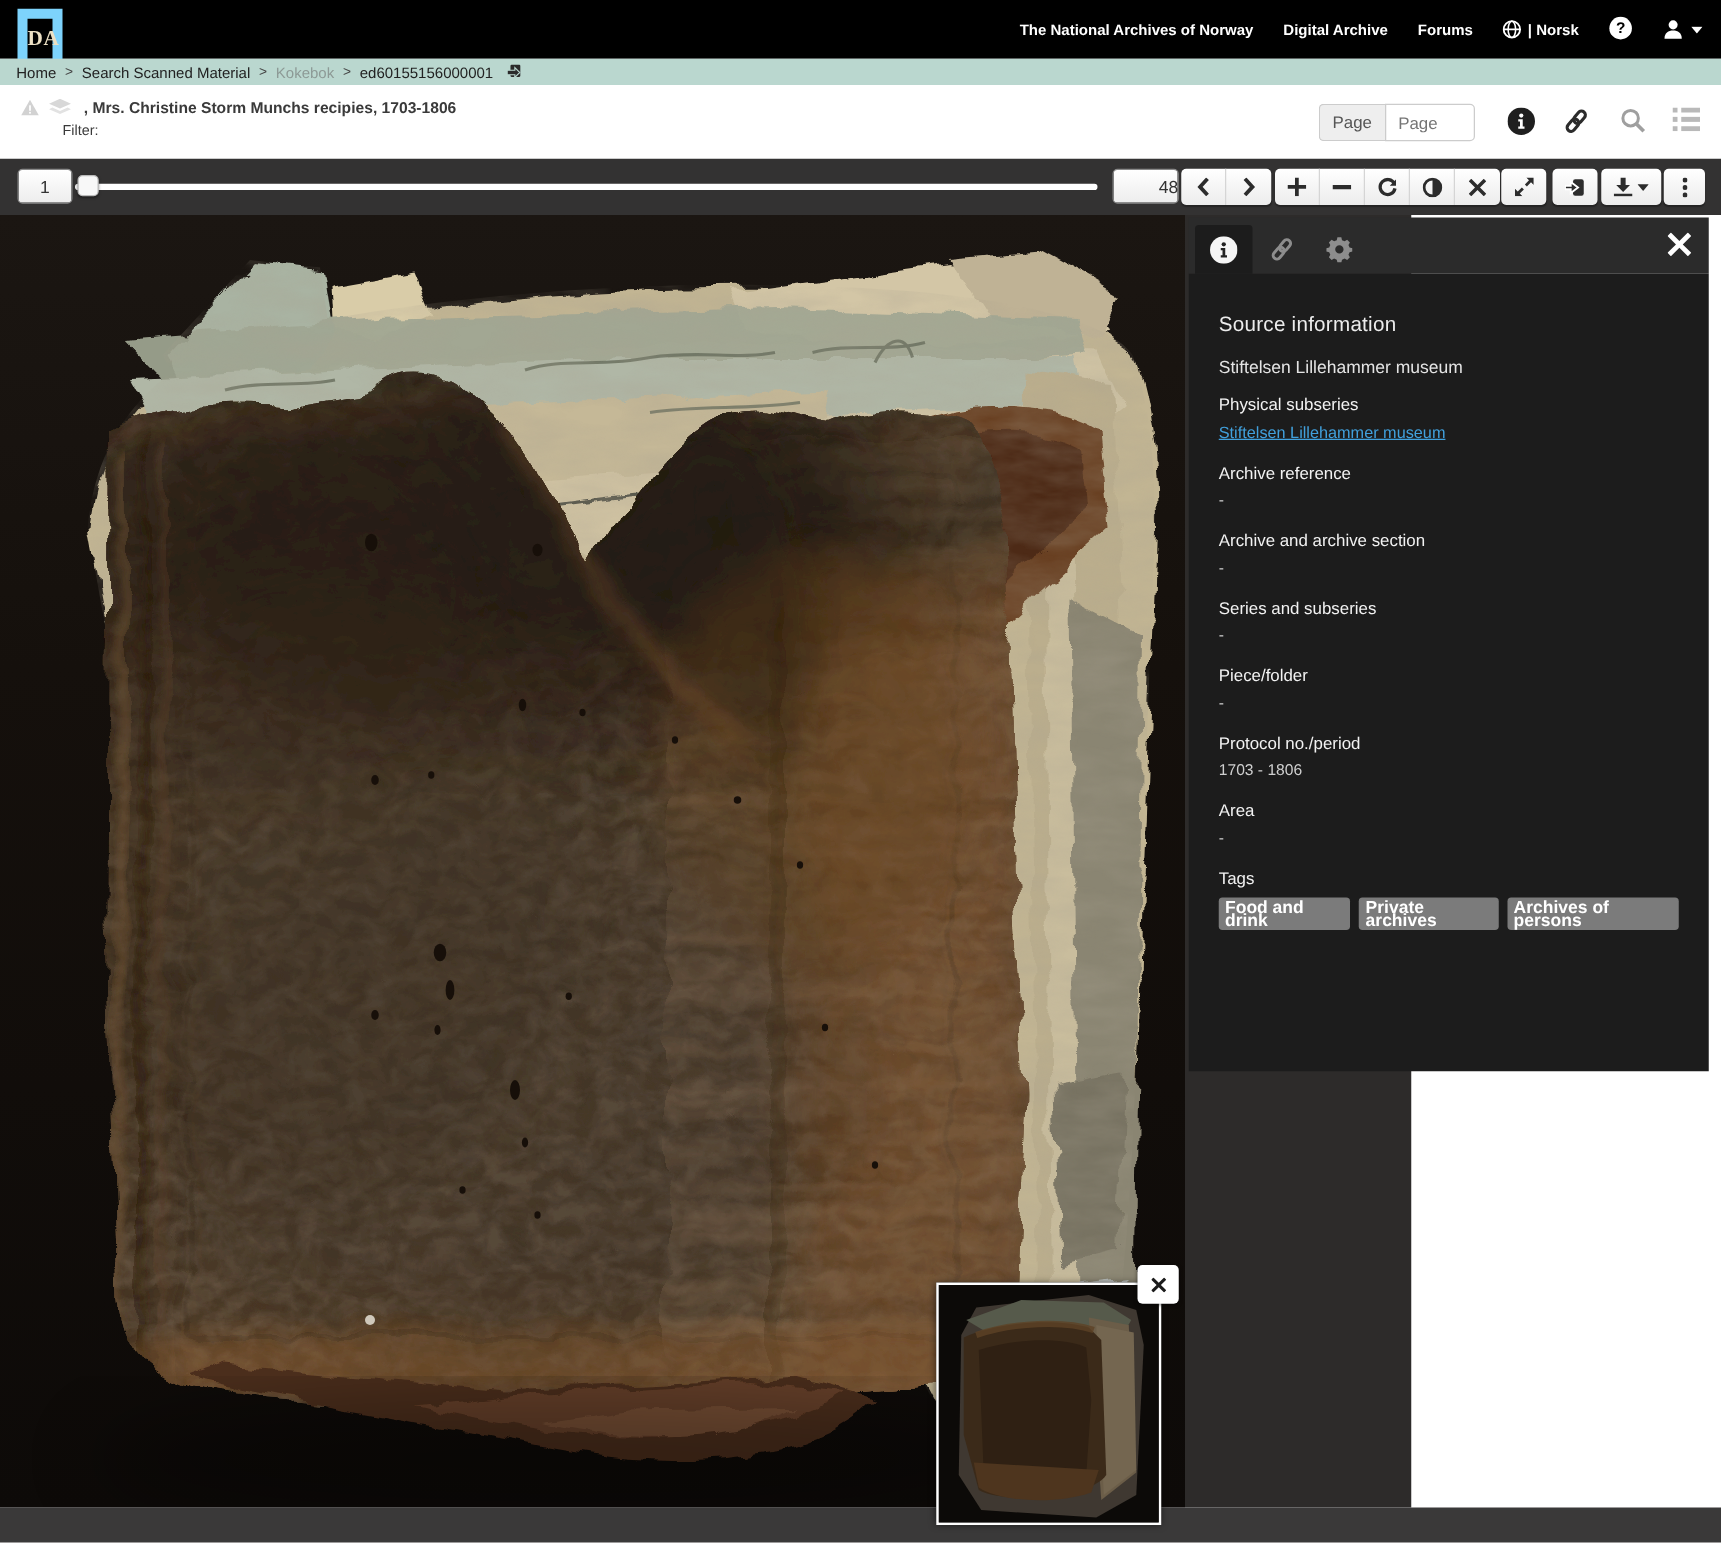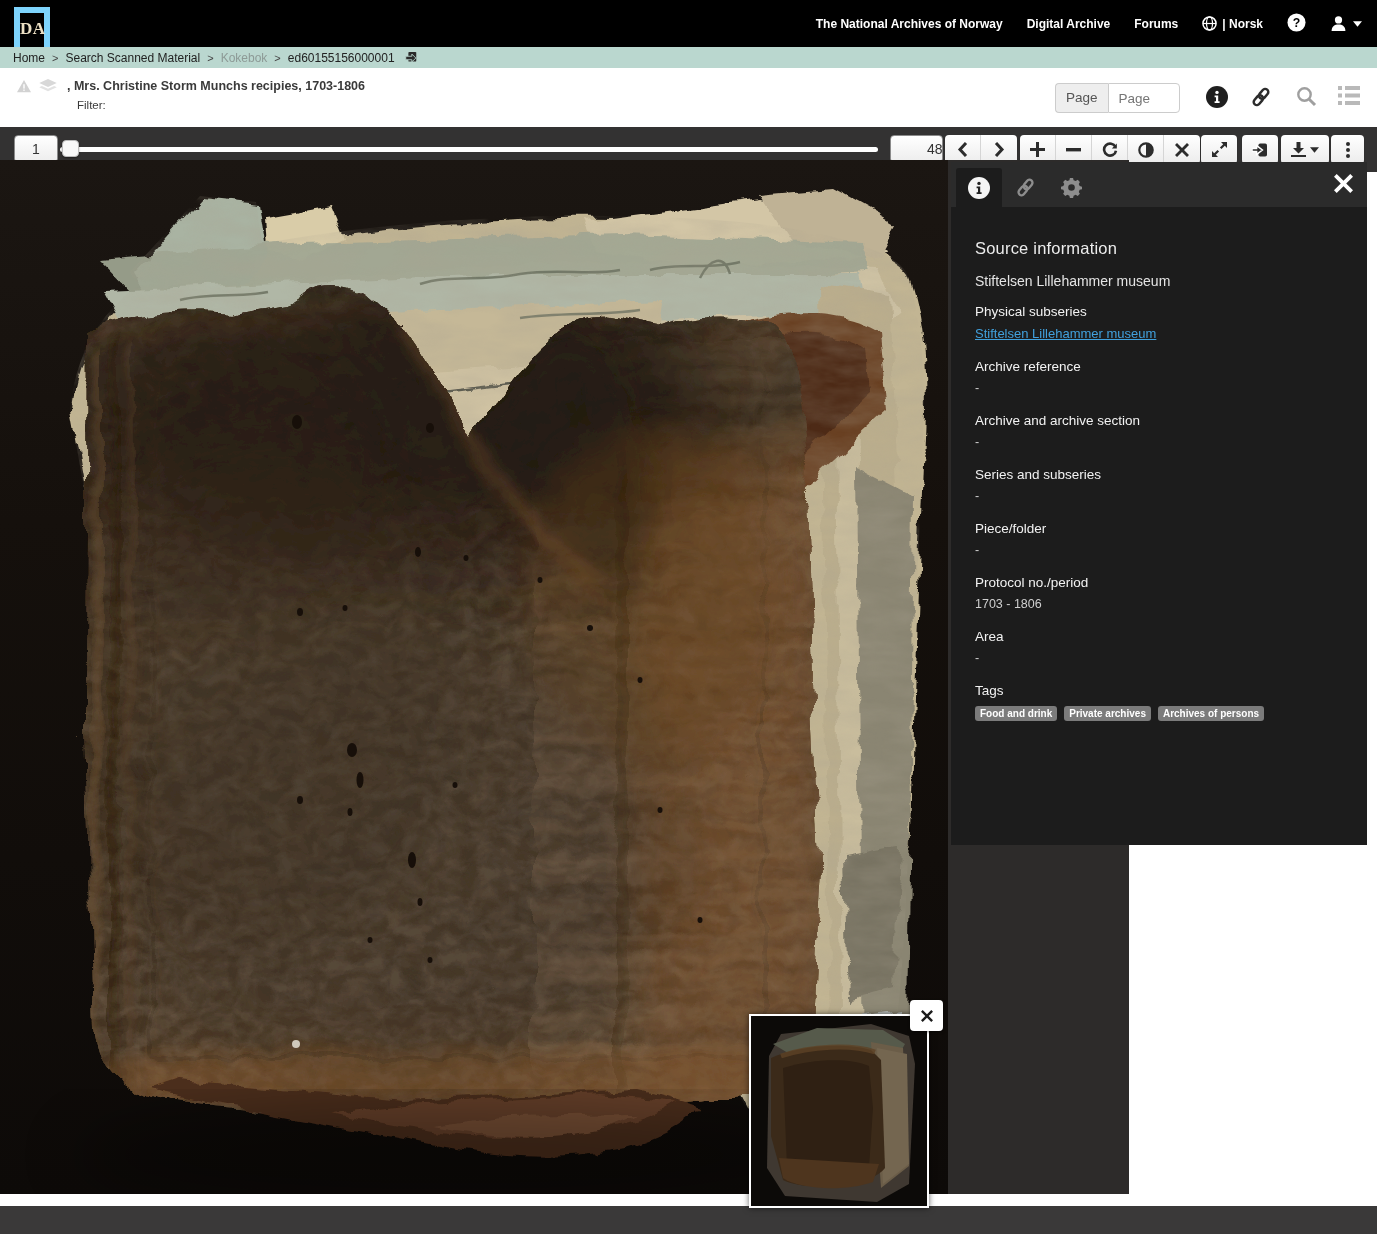--- a/index.html
+++ b/index.html
@@ -1,71 +1,71 @@
 <!DOCTYPE html>
 <html><head>
 <meta charset="utf-8">
 <style>
   * { margin:0; padding:0; box-sizing:border-box; }
   html,body { width:1377px; height:1241px; background:#fff; font-family:"Liberation Sans", sans-serif; overflow:hidden; }
 
   
   .nav { position:absolute; left:0; top:0; width:1377px; height:47px; background:#000; }
-  .dalogo { position:absolute; left:14px; top:7px; width:36px; height:48px; border:6px solid #7dd3fc; color:#ece0c4;
+  .dalogo { position:absolute; left:14px; top:7px; width:36px; height:48px; border:8px solid #7dd3fc; color:#ece0c4;
             font-family:"Liberation Serif", serif; font-weight:bold; font-size:17px; text-align:center; line-height:31px; letter-spacing:0.5px;}
   .navlinks { position:absolute; right:15px; top:0; height:47px; display:flex; align-items:center; gap:24px; color:#fff; font-size:12px; font-weight:bold; }
 
   
   .crumbs { position:absolute; left:0; top:47px; width:1377px; height:21px; background:#bad7cf; font-size:12px; color:#222;
             display:flex; align-items:center; padding-left:13px; gap:7px; }
   .crumbs .sep { color:#444; font-size:11px; }
   .crumbs .dim { color:#8d9a96; }
 
   
   .phead { position:absolute; left:0; top:68px; width:1377px; height:69px; background:#fff; }
   .warnic { position:absolute; left:16px; top:10px; color:#cfcfcf; font-size:15px; }
   .stackic { position:absolute; left:40px; top:10px; }
   .ptitle { position:absolute; left:67px; top:11px; font-size:12.5px; font-weight:bold; color:#3a3a3a; }
-  .pfilter { position:absolute; left:77px; top:31px; font-size:11.5px; color:#3a3a3a; }
+  .pfilter { position:absolute; left:50px; top:31px; font-size:11.5px; color:#3a3a3a; }
   .pagegroup { position:absolute; left:1017px; top:15px; display:flex; height:30px;margin-left:38px; }
   .pagegroup .addon { background:#eee; border:1px solid #ccc; border-right:0; border-radius:4px 0 0 4px; padding:0 10px; line-height:28px; font-size:13.5px; color:#555; }
   .pagegroup input { width:72px; border:1px solid #ccc; border-radius:0 4px 4px 0; font-size:13.5px; padding:0 10px; color:#999; font-family:"Liberation Sans",sans-serif;}
   .hic { position:absolute; top:18px; }
 
   
   .tbar { position:absolute; left:0; top:127px; width:1377px; height:45px; background:#333232; }
   .numin { position:absolute; width:44px; height:28px; background:linear-gradient(#fff,#ededed); border:1px solid #8a8a8a; border-radius:4px; text-align:center; font-size:14px; color:#333; line-height:26px; top:8px;}
   .numin.left { left:14px; }
   .numin.right { left:890px; width:53px;padding-left:36px; }
   .slider-track { position:absolute; left:60px; top:20px; width:818px; height:5px; background:#fff; border-radius:3px; }
   .slider-handle { position:absolute; left:62px; top:13px; width:17px; height:17px; background:#f8f8f8; border:1px solid #bbb; border-radius:4px; box-shadow:0 1px 2px rgba(0,0,0,.4);}
   .btng { position:absolute; top:8px; height:29px; background:linear-gradient(#fff,#ececec); border-radius:4px; display:flex; box-shadow:0 1px 1px rgba(0,0,0,.3); }
   .btng .bt { width:36px; height:29px; display:flex; align-items:center; justify-content:center; border-right:1px solid #d5d5d5; }
   .btng .bt:last-child { border-right:0; }
 
   
-  .viewer { position:absolute; left:0; top:160px; width:1129px; height:1034px; background:#2d2b2a; }
+  .viewer { position:absolute; left:0; top:172px; width:1129px; height:1034px; background:#2d2b2a; }
   .scanwrap { position:absolute; left:0; top:0; width:948px; height:1034px; }
   .botstrip { position:absolute; left:0; top:1206px; width:1377px; height:28px; background:#3a3939; }
 
   
   .panel { position:absolute; left:951px; top:2px; width:416px; height:683px; }
   .ptabs { position:absolute; left:0; top:0; width:416px; height:45px; background:#2b2b2b; }
   .ptab-active { position:absolute; left:5px; top:6px; width:46px; height:39px; background:#1c1c1c; border-radius:3px 3px 0 0; display:flex; align-items:center; justify-content:center; }
   .ptab { position:absolute; top:6px; width:46px; height:39px; display:flex; align-items:center; justify-content:center; }
   .pclose { position:absolute; right:14px; top:12px; }
   .pbody { position:absolute; left:0; top:45px; width:416px; height:638px; background:#1c1c1c; color:#eee; padding:32px 24px 0 24px; }
   .pbody h2 { font-size:16.5px; font-weight:normal; color:#ececec; margin-bottom:15px; letter-spacing:0.2px;}
   .pbody .museum { font-size:14px; color:#e4e4e4; margin-bottom:14px; }
   .grp { margin-bottom:15px; }
   .grp .lbl { font-size:13.5px; color:#f2f2f2; line-height:18px; margin-bottom:4px;}
   .grp .val { font-size:12.5px; color:#cfcfcf; line-height:17px; }
   .grp a { color:#41a0dc; font-size:13px; text-decoration:underline; }
   .tagrow { display:flex; gap:7px; margin-top:6px; }
-  .tag { background:#7b7b7b; color:#fff; font-size:10px; font-weight:bold; border-radius:3px; padding:2px 5px; line-height:11px; }
+  .tag { background:#7b7b7b; color:#fff; font-size:14px; font-weight:bold; border-radius:3px; padding:2px 5px; line-height:11px; }
 
   
   .thumb { position:absolute; left:749px; top:854px; width:180px; height:194px; background:#0c0a08; border:2px solid #fff; box-shadow:0 0 6px rgba(0,0,0,.6); z-index:6; }
   .thumbx { position:absolute; left:910px; top:840px; z-index:7; width:33px; height:31px; background:#fff; border-radius:4px; box-shadow:0 1px 3px rgba(0,0,0,.5); display:flex; align-items:center; justify-content:center; }
 </style>
 </head>
 <body>
 
 <div class="nav">
   <div class="dalogo">DA</div>

